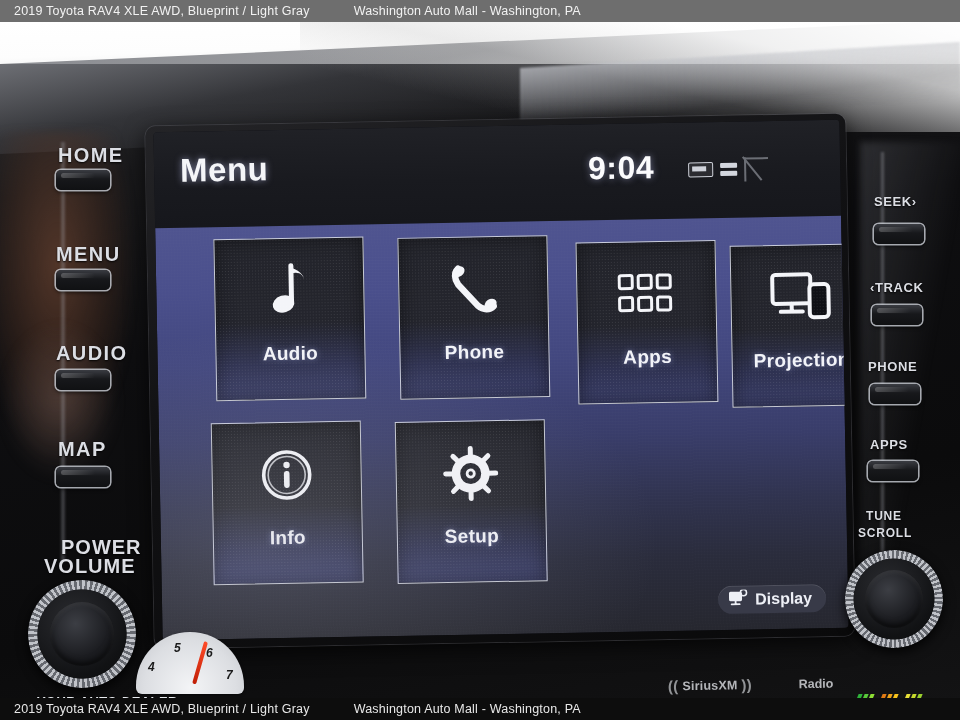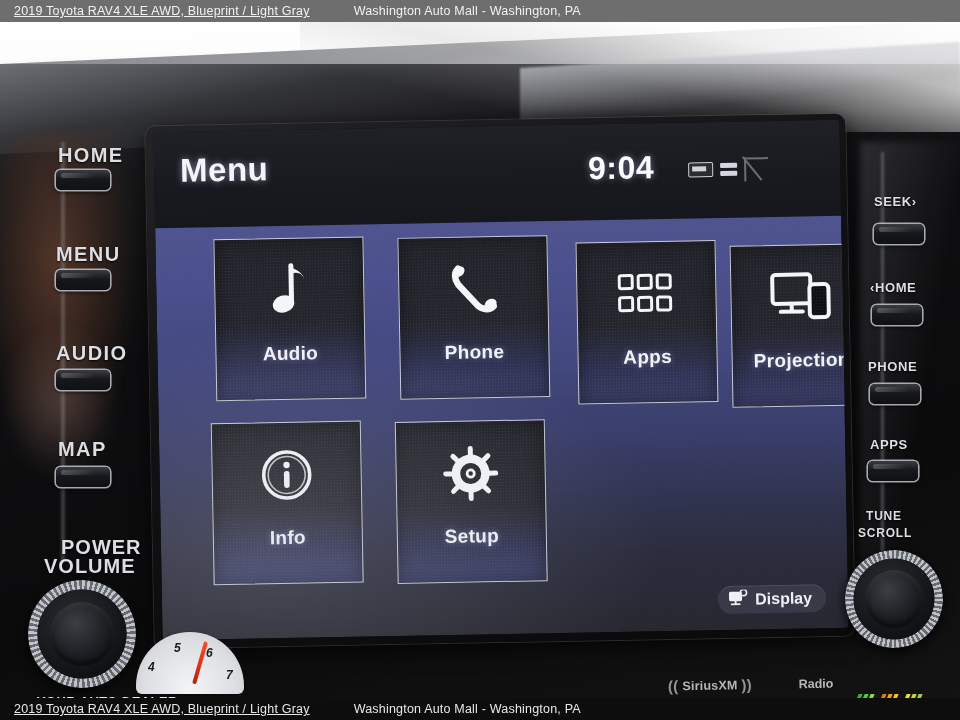--- a/index.html
+++ b/index.html
@@ -10,21 +10,21 @@
   
   .infobar{
     position:absolute;left:0;width:960px;height:22px;
     background:#6e6e6e;color:#f2f2f2;
     font-size:12.5px;letter-spacing:.2px;
     display:flex;align-items:center;box-sizing:border-box;padding-left:14px;
     z-index:40;
   }
   .infobar.top{top:0;}
   .infobar.bottom{bottom:0;background:#0d0d0d;color:#e8e8e8;}
-  .infobar .veh{white-space:nowrap;text-decoration:underline;}
+  .infobar .veh{white-space:nowrap;}
   .infobar .dealer{margin-left:44px;white-space:nowrap;}
 
   
   .photo{position:absolute;left:0;top:22px;width:960px;height:676px;overflow:hidden;}
 
   
   .glare{
     position:absolute;left:0;top:0;width:960px;height:62px;
     background:linear-gradient(178deg,#ffffff 0%,#fdfdfd 38%,#e9e9e9 62%,#9a9a9a 80%,#3a3a3a 100%);
   }
@@ -429,21 +429,21 @@
     <div class="pbtn-lbl" style="left:48px;top:514px;letter-spacing:1px;margin-left:13px;">POWER</div>
     <div class="pbtn-lbl" style="left:44px;top:533px;letter-spacing:1px;">VOLUME</div>
     <div class="knob" style="left:28px;top:558px;width:108px;height:108px;">
       <div class="ring"></div>
       <div class="cap"></div>
     </div>
 
     <div class="pbtn-lbl" style="left:874px;top:172px;font-size:13px;letter-spacing:.6px;">SEEK›</div>
     <div class="pbtn r" style="left:874px;top:202px;"></div>
 
-    <div class="pbtn-lbl" style="left:870px;top:258px;font-size:13px;letter-spacing:.6px;">‹HOME</div>
+    <div class="pbtn-lbl" style="left:870px;top:258px;font-size:13px;letter-spacing:.6px;">‹TRACK</div>
     <div class="pbtn r" style="left:872px;top:283px;"></div>
 
     <div class="pbtn-lbl" style="left:868px;top:337px;font-size:13px;letter-spacing:.6px;">PHONE</div>
     <div class="pbtn r" style="left:870px;top:362px;"></div>
 
     <div class="pbtn-lbl" style="left:870px;top:415px;font-size:13px;letter-spacing:.6px;">APPS</div>
     <div class="pbtn r" style="left:868px;top:439px;"></div>
 
     <div class="pbtn-lbl" style="left:866px;top:487px;font-size:12px;letter-spacing:.8px;">TUNE</div>
     <div class="pbtn-lbl" style="left:858px;top:504px;font-size:12px;letter-spacing:.8px;">SCROLL</div>

